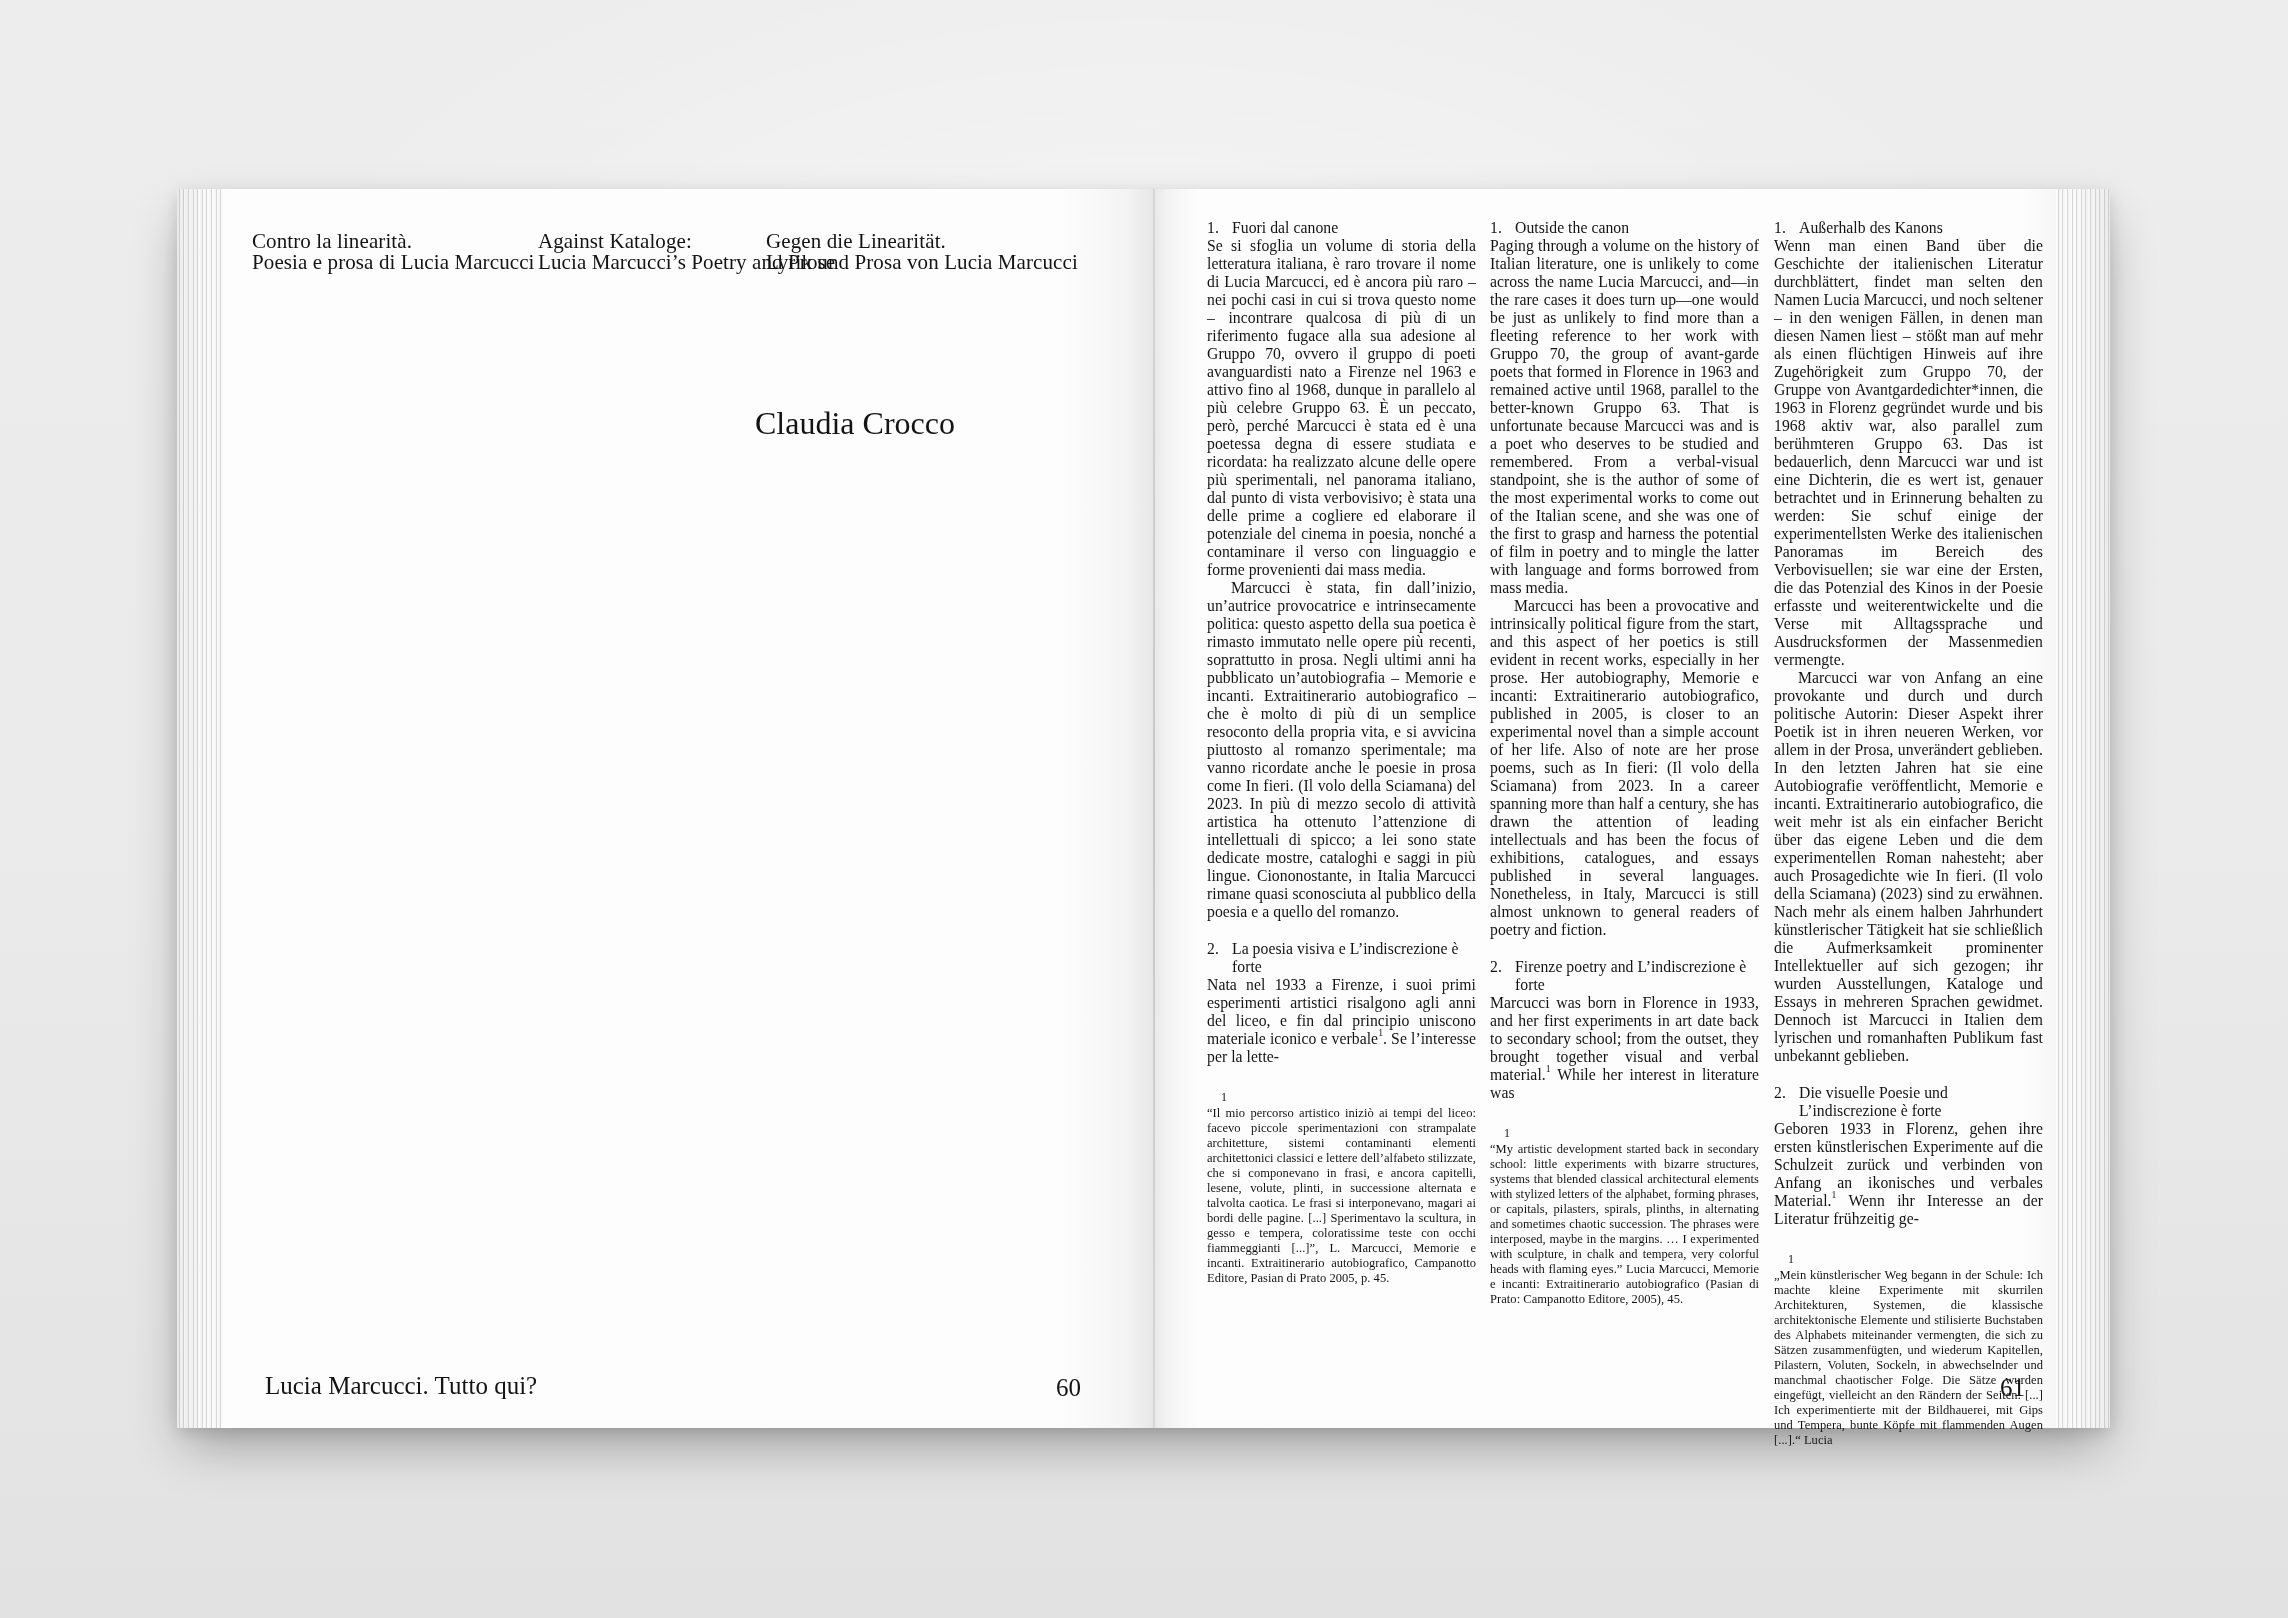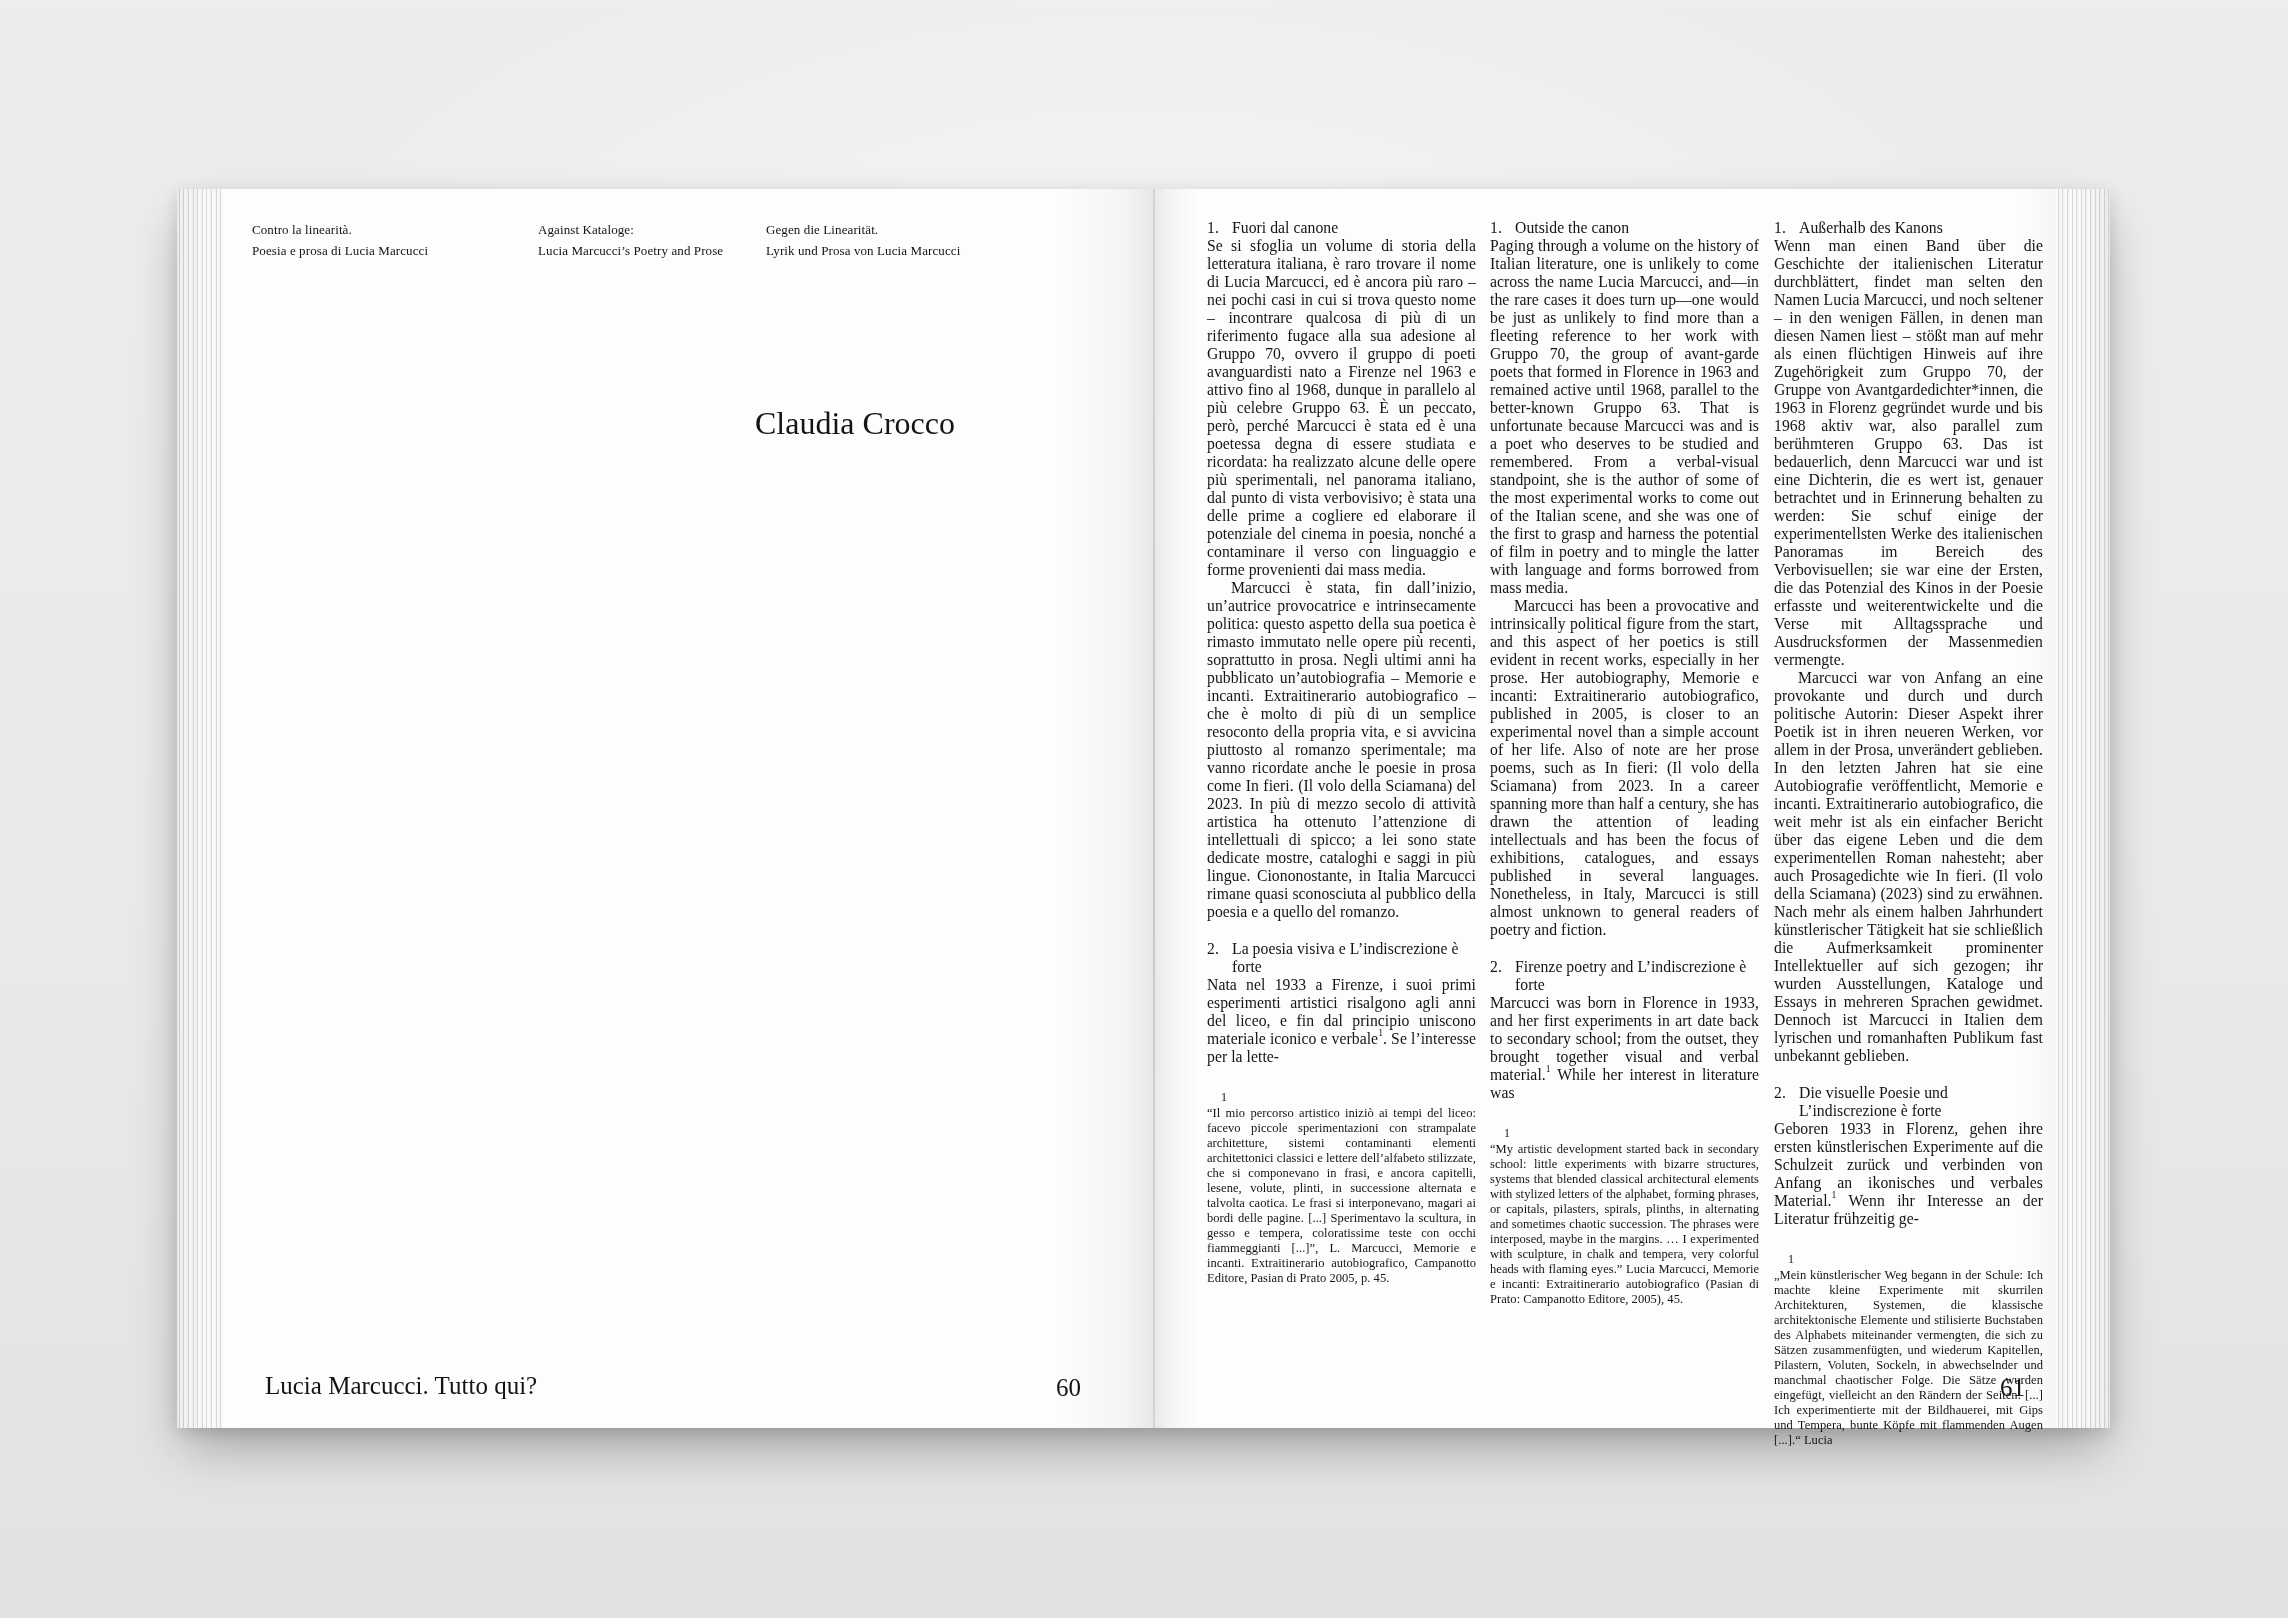--- a/index.html
+++ b/index.html
@@ -37,21 +37,21 @@
     background:linear-gradient(90deg,#fdfdfd 0,#fdfdfd 90%,#f4f4f4 97%,#e7e7e7 100%);
   }
   .page-right{
     left:976px;width:903px;
     background:linear-gradient(90deg,#e7e7e7 0,#f3f3f3 1.6%,#fdfdfd 5%,#fdfdfd 96%,#f6f6f6 100%);
   }
   .fold{position:absolute;left:976px;top:0;width:1.8px;height:100%;
     background:linear-gradient(180deg,rgba(0,0,0,0.08),rgba(0,0,0,0.14) 50%,rgba(0,0,0,0.08));}
 
   
-  .hd{position:absolute;top:30px;font-size:13px;line-height:21px;letter-spacing:0.1px}
+  .hd{position:absolute;top:42px;font-size:21px;line-height:21px;letter-spacing:0.1px}
   .hd1{left:29px}.hd2{left:315px}.hd3{left:543px}
   .author{position:absolute;left:532px;top:220px;font-size:32px;line-height:28px}
   .footer-title{position:absolute;left:42px;top:1182px;font-size:25px;line-height:29.5px}
   .pageno{font-size:25px;line-height:29.5px}
   .pageno-left{position:absolute;left:833px;top:1184px}
   .pageno-right{position:absolute;left:847px;top:1184px}
 
   
   .col{position:absolute;top:30px;width:269px;font-size:15.7px;line-height:18px;
        text-align:justify;letter-spacing:0.05px}

